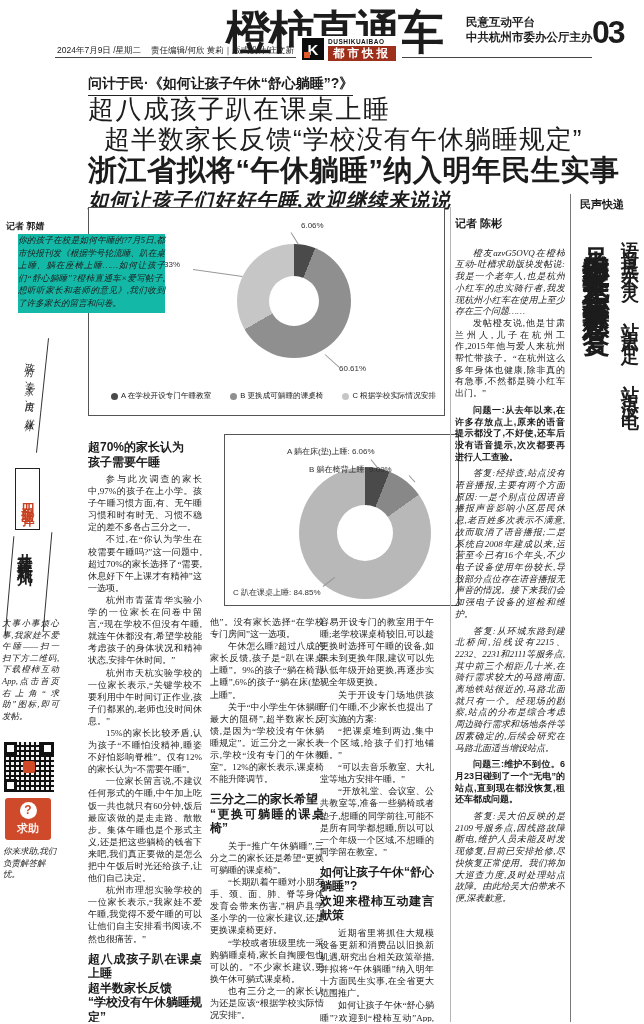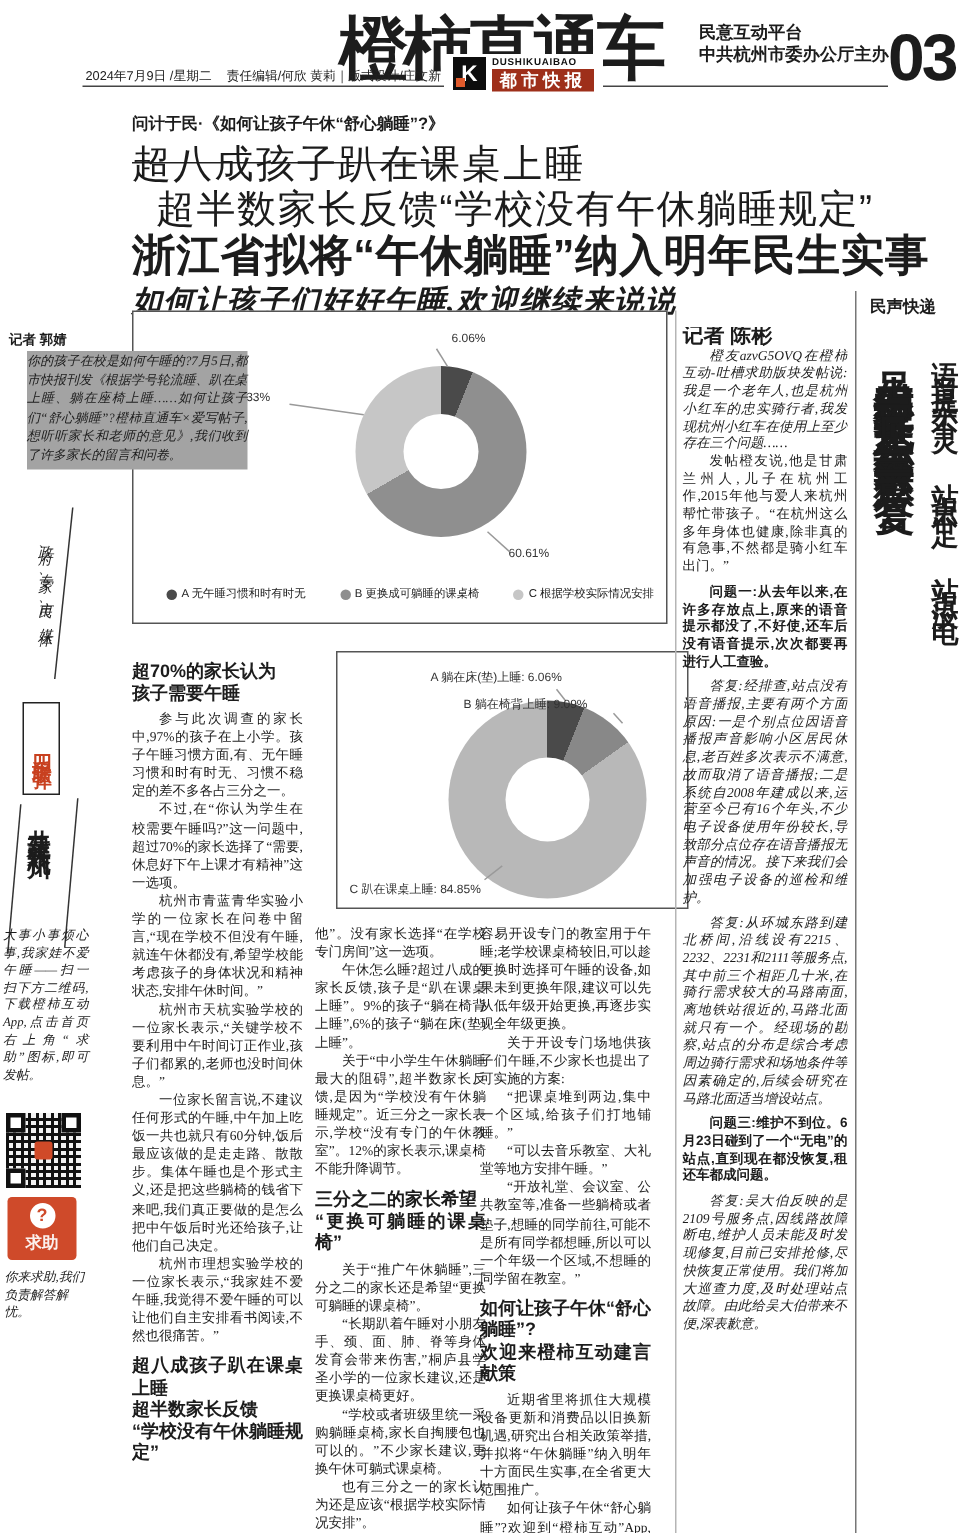--- a/index.html
+++ b/index.html
@@ -5,34 +5,34 @@
   * { margin:0; padding:0; box-sizing:border-box; }
   html,body { background:#e9e9e9; }
   #page { position:relative; width:644px; height:1024px; margin:0 auto; background:#ffffff;
           font-family:"Liberation Serif","DejaVu Serif",serif; color:#1c1c1c; overflow:hidden; }
   .abs { position:absolute; }
   .sans { font-family:"Liberation Sans","DejaVu Sans",sans-serif; }
 
   
   #masthead { left:226px; top:2px; font-size:46px; font-weight:700; letter-spacing:-3px; }
   #msubs { left:466px; top:15px; font-size:11.5px; font-weight:700; line-height:15px; }
-  #pageno { left:592px; top:14px; font-size:44px; font-weight:900; letter-spacing:-2px; }
+  #pageno { left:592px; top:14px; font-size:32px; font-weight:900; letter-spacing:-2px; }
   #dateline { left:57px; top:45px; font-size:8.5px; color:#222; white-space:nowrap; }
   #dateline span { margin-right:10px; }
   #hrule { left:55px; top:57px; width:537px; height:1px; background:#444; }
   #logo { left:296px; top:36px; height:26px; display:flex; align-items:center; gap:4px; background:#fff; padding:0 6px; }
   .logo-k { width:22px; height:22px; background:#0d0d0d; color:#fff; position:relative; font-weight:900; font-size:15px;
             display:flex; align-items:center; justify-content:center; }
   .logo-k i { position:absolute; left:2px; bottom:2px; width:6px; height:6px; background:#e05a2b; }
   .logo-txt { display:flex; flex-direction:column; gap:1px; }
   .logo-en { font-size:6.5px; font-weight:700; letter-spacing:.5px; color:#111; }
   .logo-cn { background:#9e2f1a; color:#fff; font-size:11.5px; font-weight:700; padding:0 5px; letter-spacing:3px; }
 
   
-  #kicker { left:88px; top:75px; font-size:11px; font-weight:700; border-bottom:1.5px solid #222; padding-bottom:18px; }
+  #kicker { left:88px; top:75px; font-size:14px; font-weight:700; border-bottom:1.5px solid #222; padding-bottom:2px; }
   #hl1 { left:88px; top:92px;  font-size:26px; font-weight:500; letter-spacing:1.5px; }
   #hl2 { left:104px; top:122px; font-size:26px; font-weight:500; letter-spacing:1px; }
   #hl3 { left:88px; top:151px; font-size:29px; font-weight:900; letter-spacing:.5px; }
   #hl4 { left:88px; top:187px; font-size:20px; font-weight:600; font-style:italic; letter-spacing:1px; }
   #tag { left:580px; top:197px; font-size:11px; font-weight:700; }
 
   
   .vert { writing-mode:vertical-rl; }
   #rail-groups { left:22px; top:356px; font-size:9.5px; letter-spacing:3px; font-style:italic; }
   #rail-box { left:15px; top:468px; width:25px; height:62px; border:1.2px solid #222; color:#c8401f;
@@ -82,26 +82,26 @@
   
   .bodycol { position:absolute; font-size:9px; line-height:12.1px; text-align:justify; overflow:hidden; }
   .bodycol p { text-indent:2em; }
   #col1 { left:88px;  top:440px; width:114px; height:582px; }
   #col2 { left:210px; top:616px; width:114px; height:406px; }
   #col3 { left:320px; top:616px; width:114px; height:406px; }
   #col4 { left:455px; top:218px; width:110px; height:804px; line-height:11.7px; }
   .subhead { font-family:"Liberation Sans","DejaVu Sans",sans-serif; font-weight:700; font-size:12px;
              line-height:14.5px; white-space:pre-line; margin:7px 0 4px; text-indent:0 !important; }
   .subhead.first { margin-top:0; }
-  .byline2 { font-weight:700; font-size:14px; text-indent:0 !important; margin-bottom:2px; }
+  .byline2 { font-weight:700; font-size:11px; text-indent:0 !important; margin-bottom:18px; }
   .qpar { font-family:"Liberation Sans","DejaVu Sans",sans-serif; font-weight:700; margin-top:5px; }
   .apar { font-style:italic; margin-top:5px; }
   .kai { font-style:italic; }
   #byline1 { left:6px; top:220px; font-size:9px; font-weight:700; }
-  #intro { left:18px; top:234px; width:147px; background:#a3a3a3; z-index:3; font-size:8.6px; line-height:12.6px;
+  #intro { left:18px; top:234px; width:147px; background:#14b8a6; z-index:3; font-size:8.6px; line-height:12.6px;
            font-style:italic; text-align:justify; }
   #intro p { margin-bottom:3px; }
 
   
   #vline1 { left:450px; top:207px; width:1px; height:815px; background:#b5b5b5; }
   #vline2 { left:570px; top:194px; width:1px; height:828px; background:#777; }
   #vhead { left:576px; top:226px; height:790px; width:66px; writing-mode:vertical-rl; }
   #vh-eyebrow { font-size:18px; font-weight:700; letter-spacing:9px; margin-left:4px; }
   #vh-main { font-size:27px; font-weight:900; letter-spacing:2.5px;
              font-family:"Liberation Sans","DejaVu Sans",sans-serif; }
@@ -169,21 +169,21 @@
     </div>
     <span class="callout sans" id="c1a">6.06%</span>
     <span class="lead" id="c1a-l"></span>
     <span class="callout sans" id="c1c">33.33%</span>
     <span class="lead" id="c1c-l"></span>
     <span class="callout sans" id="c1b">60.61%</span>
     <span class="lead" id="c1b-l"></span>
     <div id="legend1" class="sans">
       <span class="leg-item">
           <span class="dot" style="background: rgb(74, 74, 74);"></span>
-          <span>A 无午睡习惯和时有时无</span>
+          <span>A 在学校开设专门午睡教室</span>
         </span>
       <span class="leg-item">
           <span class="dot" style="background: rgb(143, 143, 143);"></span>
           <span>B 更换成可躺睡的课桌椅</span>
         </span>
       <span class="leg-item">
           <span class="dot" style="background: rgb(198, 198, 198);"></span>
           <span>C 根据学校实际情况安排</span>
         </span>
     </div>
@@ -201,20 +201,21 @@
     <span class="lead" id="c2c-l"></span>
   </div>
 
   <div class="bodycol" id="col1">
     <div class="subhead first">超70%的家长认为
 孩子需要午睡</div>
     <p>参与此次调查的家长中,97%的孩子在上小学。孩子午睡习惯方面,有、无午睡习惯和时有时无、习惯不稳定的差不多各占三分之一。</p>
     <p>不过,在“你认为学生在校需要午睡吗?”这一问题中,超过70%的家长选择了“需要,休息好下午上课才有精神”这一选项。</p>
     <p>杭州市青蓝青华实验小学的一位家长在问卷中留言,“现在学校不但没有午睡,就连午休都没有,希望学校能考虑孩子的身体状况和精神状态,安排午休时间。”</p>
     <p>杭州市天杭实验学校的一位家长表示,“关键学校不要利用中午时间订正作业,孩子们都累的,老师也没时间休息。”</p>
+    <p>15%的家长比较矛盾,认为孩子“不睡怕没精神,睡姿不好怕影响脊椎”。仅有12%的家长认为“不需要午睡”。</p>
     <p>一位家长留言说,不建议任何形式的午睡,中午加上吃饭一共也就只有60分钟,饭后最应该做的是走走路、散散步。集体午睡也是个形式主义,还是把这些躺椅的钱省下来吧,我们真正要做的是怎么把中午饭后时光还给孩子,让他们自己决定。</p>
     <p>杭州市理想实验学校的一位家长表示,“我家娃不爱午睡,我觉得不爱午睡的可以让他们自主安排看书阅读,不然也很痛苦。”</p>
     <div class="subhead">超八成孩子趴在课桌上睡
 超半数家长反馈
 “学校没有午休躺睡规定”</div>
 
   </div>
 
   <div class="bodycol" id="col2">
     <p style="text-indent:0">他”。没有家长选择“在学校专门房间”这一选项。</p>

